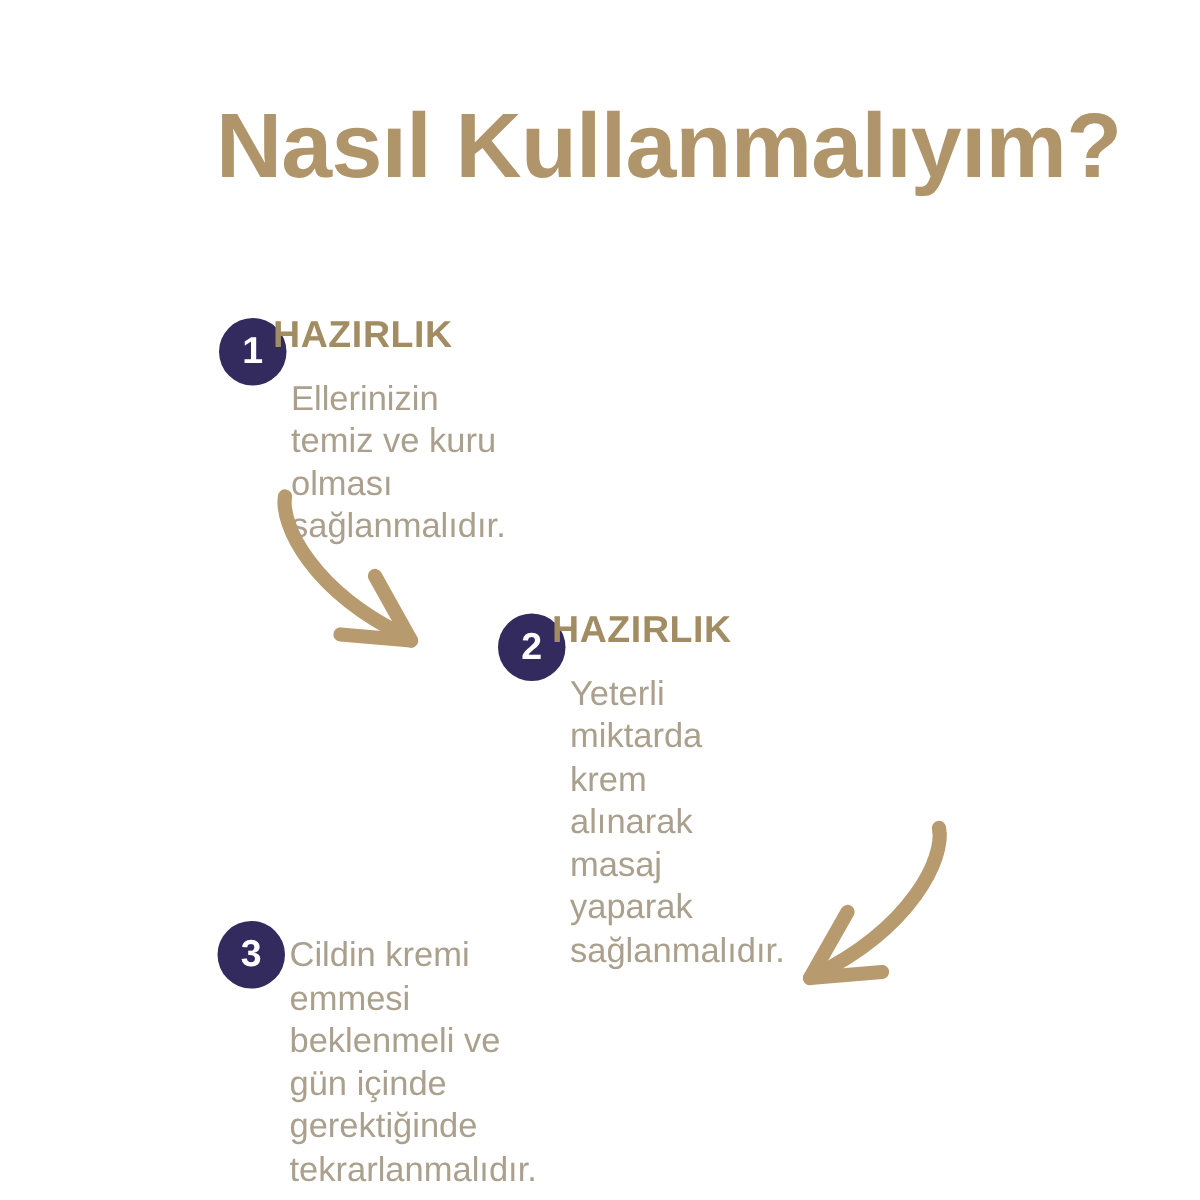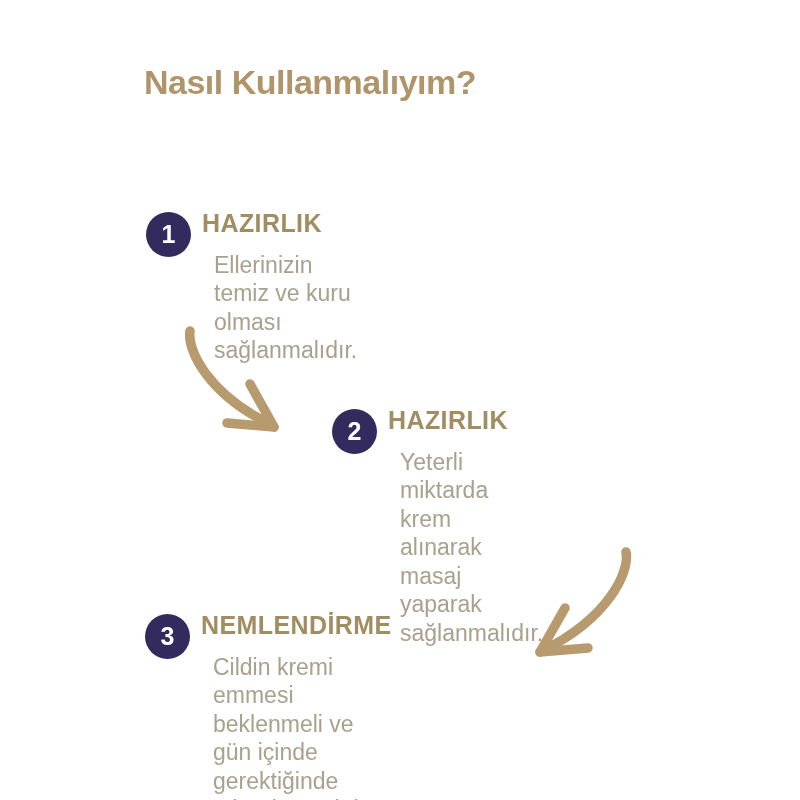--- a/index.html
+++ b/index.html
@@ -19,21 +19,21 @@
     width: 800px;
     height: 800px;
     background: #ffffff;
   }
 
   
   .page-title {
     position: absolute;
     left: 144px;
     top: 64px;
-    font-size: 34px;
+    font-size: 61px;
     font-weight: bold;
     letter-spacing: -0.5px;
     color: #b0956a;
     white-space: nowrap;
     line-height: 1.1;
   }
 
   
   .step {
     position: absolute;
@@ -50,21 +50,21 @@
     font-size: 25px;
     font-weight: bold;
     display: flex;
     align-items: center;
     justify-content: center;
     line-height: 1;
     box-sizing: border-box;
   }
   .step-body {
     position: absolute;
-    left: 56px;
+    left: 36px;
     top: -4px;
   }
   .step-heading {
     font-size: 25px;
     font-weight: bold;
     letter-spacing: 0.4px;
     color: #a28c62;
     line-height: 1.22;
     margin: 0 0 2px 0;
     white-space: nowrap;
@@ -123,20 +123,19 @@
 
   <svg class="arrow" id="arrow-2" viewBox="0 0 120 125">
     <path d="M 106 10 C 110 30, 88 76, 24 108" fill="none" stroke="#b79a6e" stroke-width="9.5" stroke-linecap="round"></path>
     <path d="M 45 66 L 20 110" fill="none" stroke="#b79a6e" stroke-width="9.5" stroke-linecap="round"></path>
     <path d="M 68 106 L 20 110" fill="none" stroke="#b79a6e" stroke-width="9.5" stroke-linecap="round"></path>
   </svg>
 
   <div class="step" id="step-3">
     <div class="step-badge">3</div>
     <div class="step-body">
-      <div class="step-heading">NEMLENDİRME</div>
       <div class="step-text">Cildin kremi emmesi
 beklenmeli ve gün içinde
 gerektiğinde tekrarlanmalıdır.</div>
     </div>
   </div>
 
 </div>
 
 </body></html>

